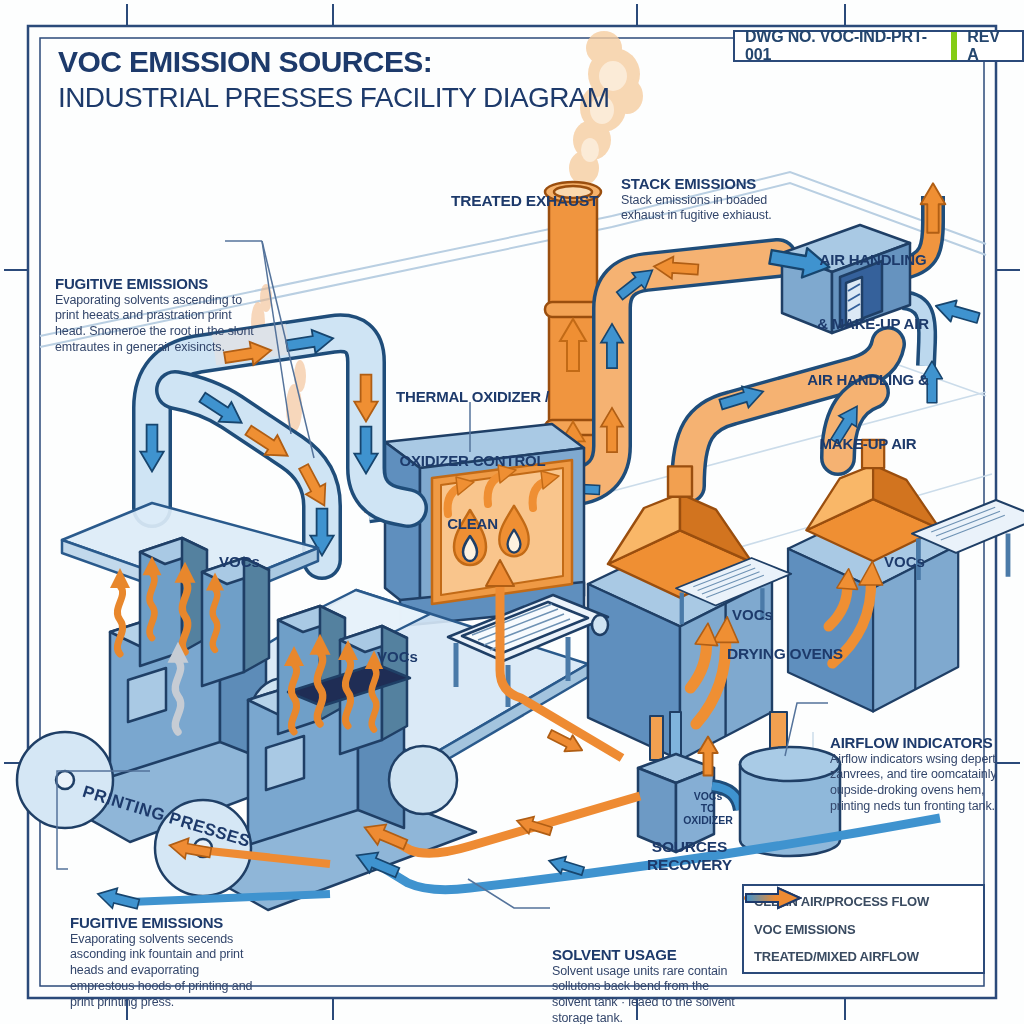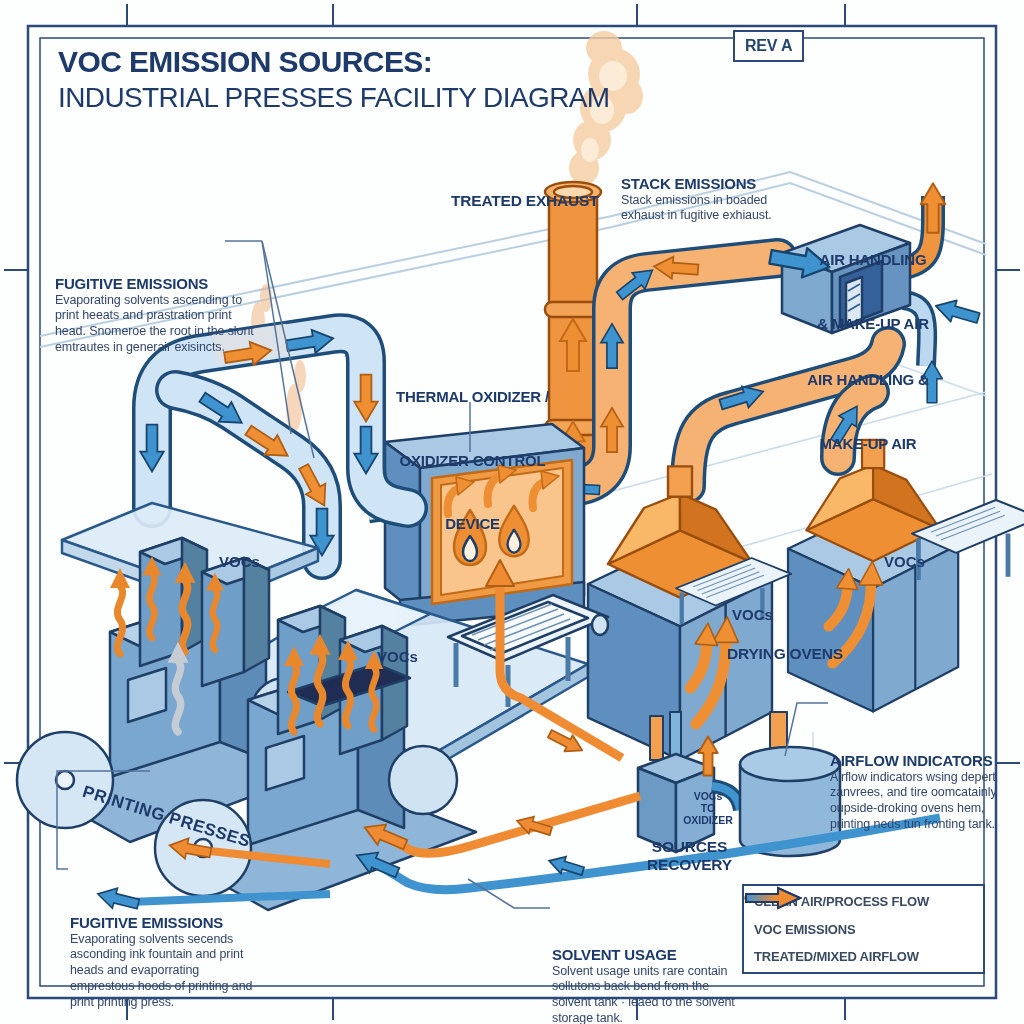--- a/index.html
+++ b/index.html
@@ -10,21 +10,21 @@
   .h{font-weight:700;font-size:15px;letter-spacing:-0.2px;margin-top:46px;}
   .h2{font-weight:700;font-size:15.5px;letter-spacing:-0.2px;margin-left:27px;}
   .body{font-weight:400;font-size:12.5px;color:#33466b;line-height:1.26;letter-spacing:-0.1px;}
   .ctr{text-align:center;}
   .title1{font-weight:700;font-size:30px;letter-spacing:-0.6px;}
   .title2{font-weight:400;font-size:28px;letter-spacing:-0.6px;margin-top:2px;}
   .dwgbox{position:absolute;left:733px;top:30px;display:flex;background:#ffffff;
           border:2px solid #2b4a7a;height:28px;}
   .dwgbox .cell{display:flex;align-items:center;justify-content:center;
           font-weight:700;font-size:16px;color:#24466e;letter-spacing:-0.2px;padding:0 10px;}
-  .dwgbox .cell+.cell{border-left:4px solid #84cc16;font-style:italic;}
+  .dwgbox .cell+.cell{border-left:6px solid #84cc16;}
   .legend{position:absolute;left:742px;top:884px;width:243px;height:90px;background:#ffffff;
           border:2px solid #2b4a7a;box-sizing:border-box;padding:8px 10px;display:flex;
           flex-direction:column;justify-content:space-between;}
   .lrow{display:flex;align-items:center;gap:9px;}
   .lrow .txt{font-weight:700;font-size:13px;color:#3a4b61;letter-spacing:-0.2px;white-space:nowrap;}
   .vocs{font-weight:700;font-size:15px;color:#1d3a6b;}
   .small3{font-weight:700;font-size:10.5px;color:#1d3a6b;line-height:1.15;}
   .rot{transform:rotate(17deg);transform-origin:left top;font-weight:700;font-size:17px;letter-spacing:0.5px;}
 </style>
 </head>
@@ -345,59 +345,60 @@
     <path d="M150,771 L57,771 L57,869 L68,869"></path>
   </g>
 </svg>
 
   <div class="lbl" style="left:58px;top:44px;">
     <div class="title1">VOC EMISSION SOURCES:</div>
     <div class="title2">INDUSTRIAL PRESSES FACILITY DIAGRAM</div>
   </div>
 
   <div class="dwgbox">
+    <div class="cell">DWG NO. VOC-IND-PRT-001</div>
     <div class="cell">REV A</div>
   </div>
 
   <div class="lbl" style="left:55px;top:229px;width:200px;">
     <div class="h">FUGITIVE EMISSIONS</div>
     <div class="body">Evaporating solvents ascending to print heeats and prastration print head. Snomeroe the root in the slont emtrautes in generair exisincts.</div>
   </div>
 
   <div class="lbl" style="left:621px;top:129px;width:175px;">
     <div class="h">STACK EMISSIONS</div>
     <div class="body">Stack emissions in boaded exhaust in fugitive exhiaust.</div>
   </div>
 
   <div class="lbl h2" style="left:424px;top:192px;">TREATED EXHAUST</div>
 
   <div class="lbl ctr" style="left:395px;top:342px;width:155px;">
     <div class="h">THERMAL OXIDIZER /</div>
     <div class="h">OXIDIZER CONTROL</div>
-    <div class="h">DEVICE</div>
+    <div class="h">CLEAN</div>
   </div>
 
   <div class="lbl ctr" style="left:808px;top:205px;width:130px;">
     <div class="h">AIR HANDLING</div>
     <div class="h">&amp; MAKE-UP AIR</div>
   </div>
 
   <div class="lbl ctr" style="left:802px;top:325px;width:132px;">
     <div class="h">AIR HANDLING &amp;</div>
     <div class="h">MAKE-UP AIR</div>
   </div>
 
   <div class="lbl vocs" style="left:219px;top:553px;">VOCs</div>
   <div class="lbl vocs" style="left:377px;top:648px;">VOCs</div>
   <div class="lbl vocs" style="left:732px;top:606px;">VOCs</div>
   <div class="lbl vocs" style="left:884px;top:553px;">VOCs</div>
 
   <div class="lbl h2" style="left:700px;top:645px;">DRYING OVENS</div>
 
-  <div class="lbl" style="left:830px;top:706px;width:168px;">
+  <div class="lbl" style="left:830px;top:688px;width:168px;">
     <div class="h">AIRFLOW INDICATORS</div>
     <div class="body">Airflow indicators wsing depert zanvrees, and tire oomcatainly oupside-droking ovens hem, printing neds tun fronting tank.</div>
   </div>
 
   <div class="lbl rot" style="left:86px;top:782px;">PRINTING PRESSES</div>
 
   <div class="lbl ctr" style="left:617px;top:838px;width:118px;">
     <div class="h2">SOURCES</div>
     <div class="h2">RECOVERY</div>
   </div>

